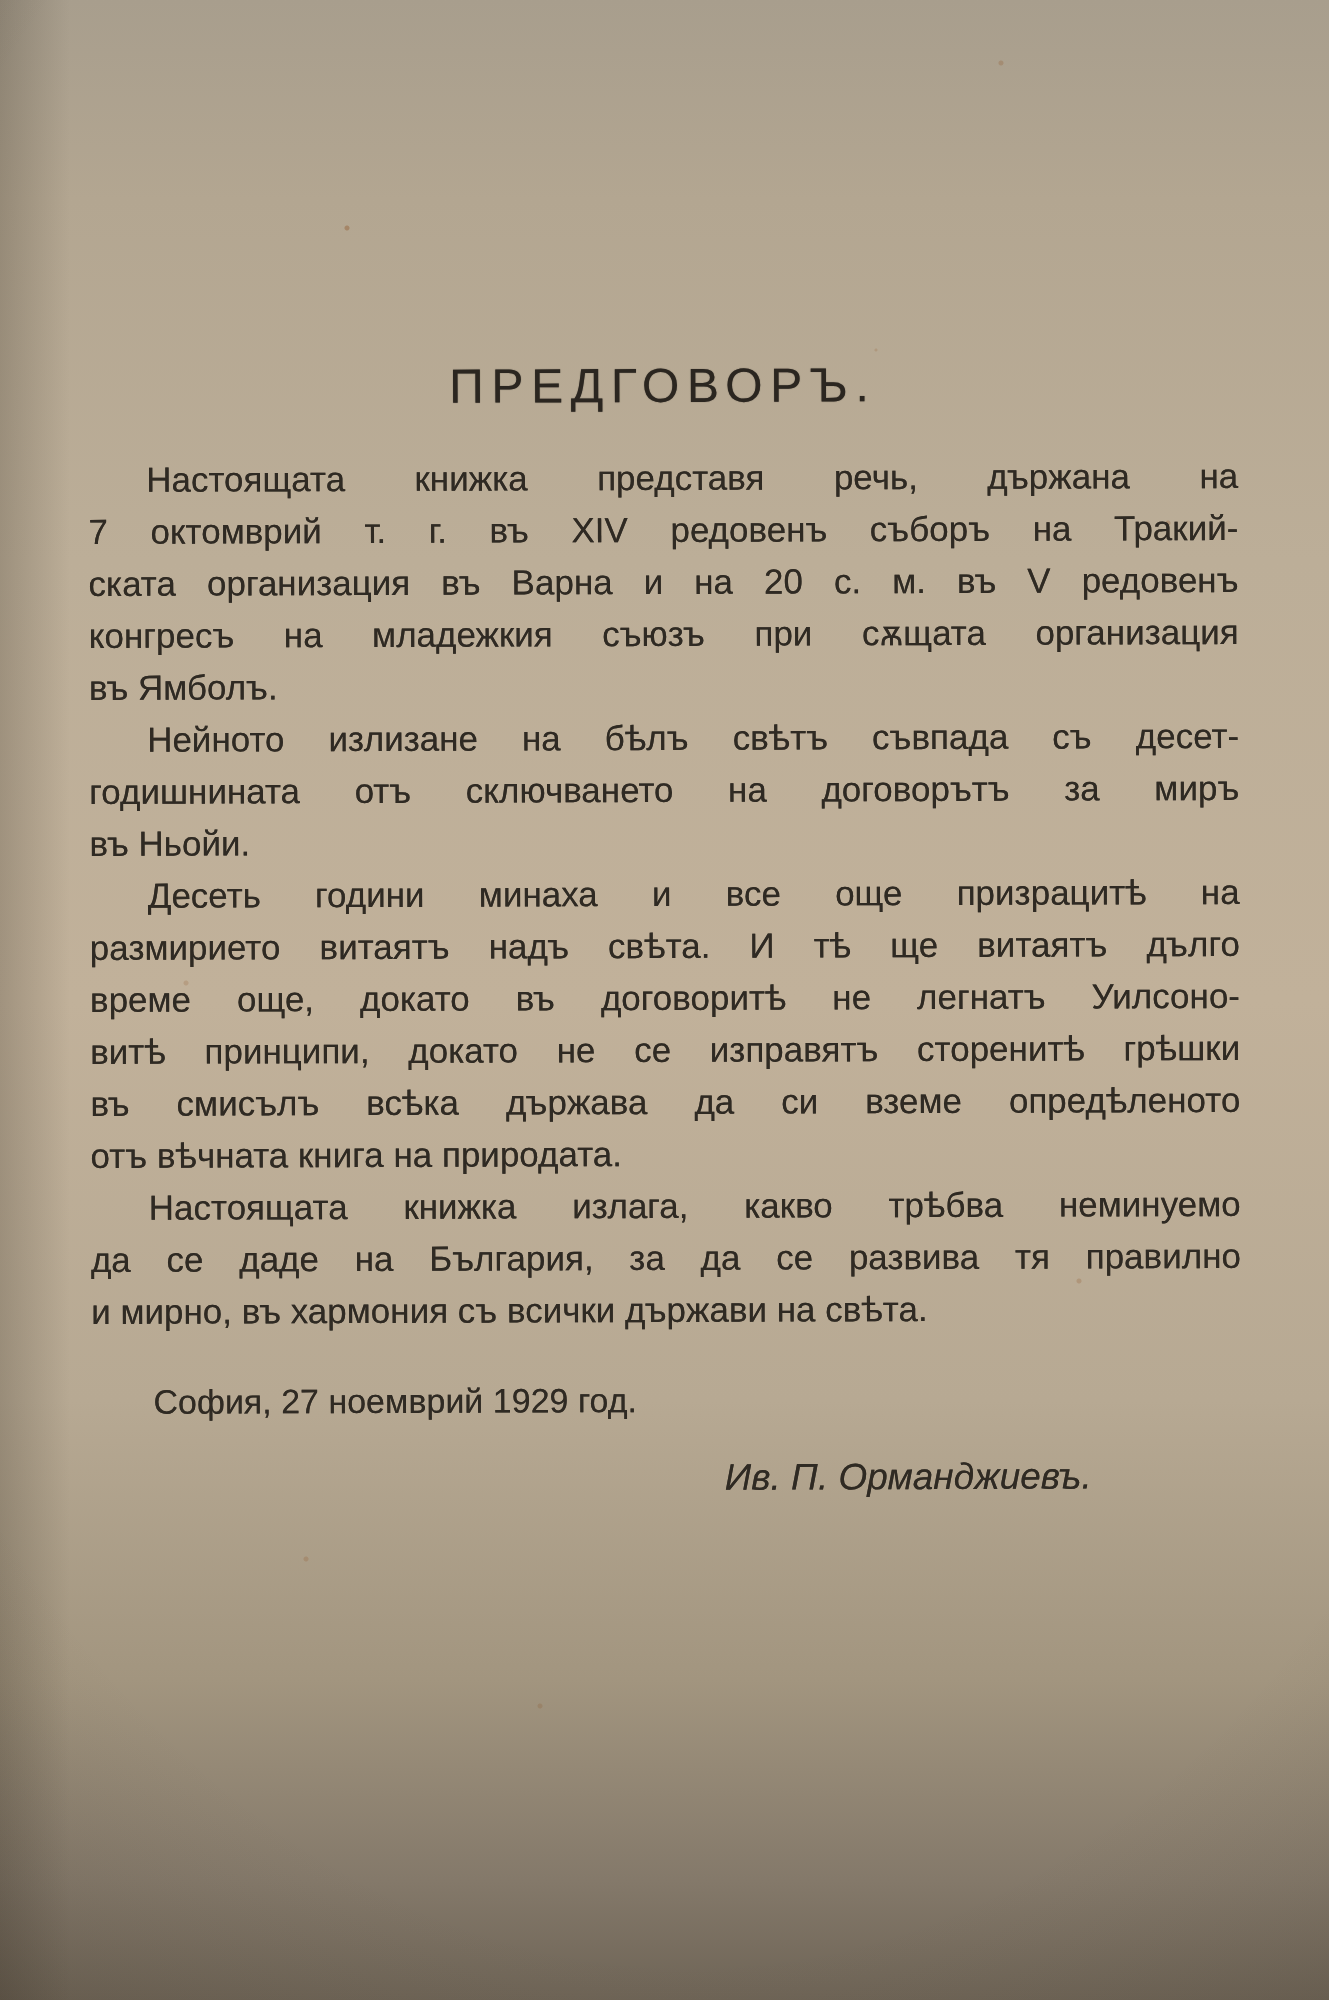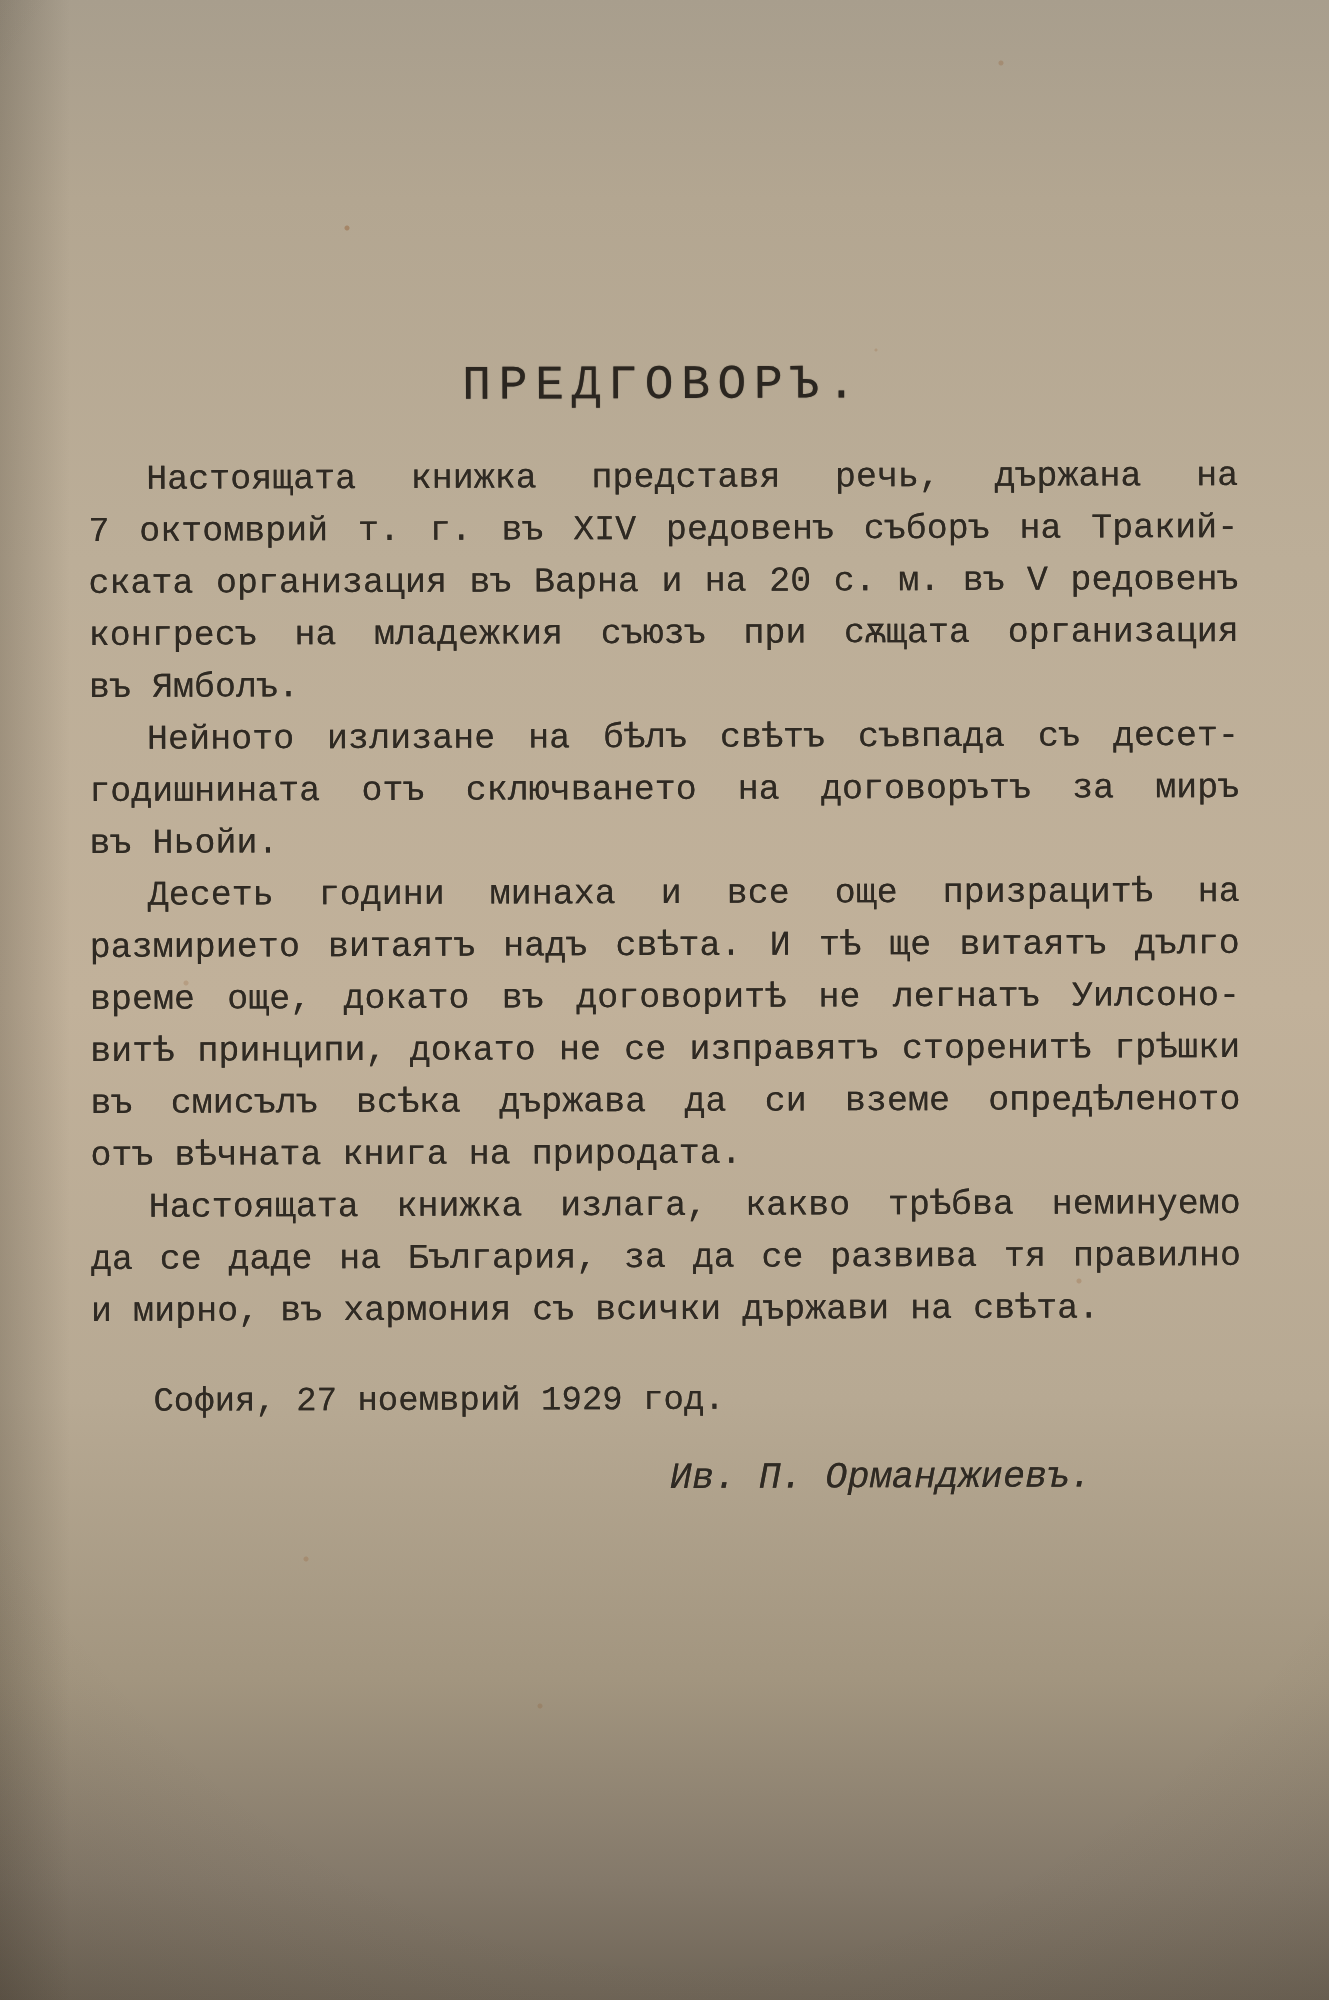--- a/index.html
+++ b/index.html
@@ -5,21 +5,21 @@
   html, body {
     margin: 0;
     padding: 0;
     background: #5f564a;
   }
   .page {
     position: relative;
     width: 1329px;
     height: 2000px;
     overflow: hidden;
-    font-family: Liberation Mono, monospace;
+    font-family: Liberation Sans, sans-serif;
     color: #2f2a23;
     
     background-image:
       radial-gradient(circle at 347px 228px, rgba(146,94,52,0.45) 0 2px, rgba(146,94,52,0) 3px),
       radial-gradient(circle at 1001px 63px, rgba(146,94,52,0.30) 0 2px, rgba(0,0,0,0) 3px),
       radial-gradient(circle at 1168px 523px, rgba(150,100,60,0.35) 0 2px, rgba(0,0,0,0) 3px),
       radial-gradient(circle at 306px 1559px, rgba(150,100,60,0.30) 0 2px, rgba(0,0,0,0) 3px),
       radial-gradient(circle at 540px 1706px, rgba(140,95,55,0.28) 0 2px, rgba(0,0,0,0) 3px),
       radial-gradient(circle at 1079px 1281px, rgba(150,100,60,0.30) 0 2px, rgba(0,0,0,0) 3px),
       radial-gradient(circle at 186px 983px, rgba(150,100,60,0.25) 0 2px, rgba(0,0,0,0) 3px),

